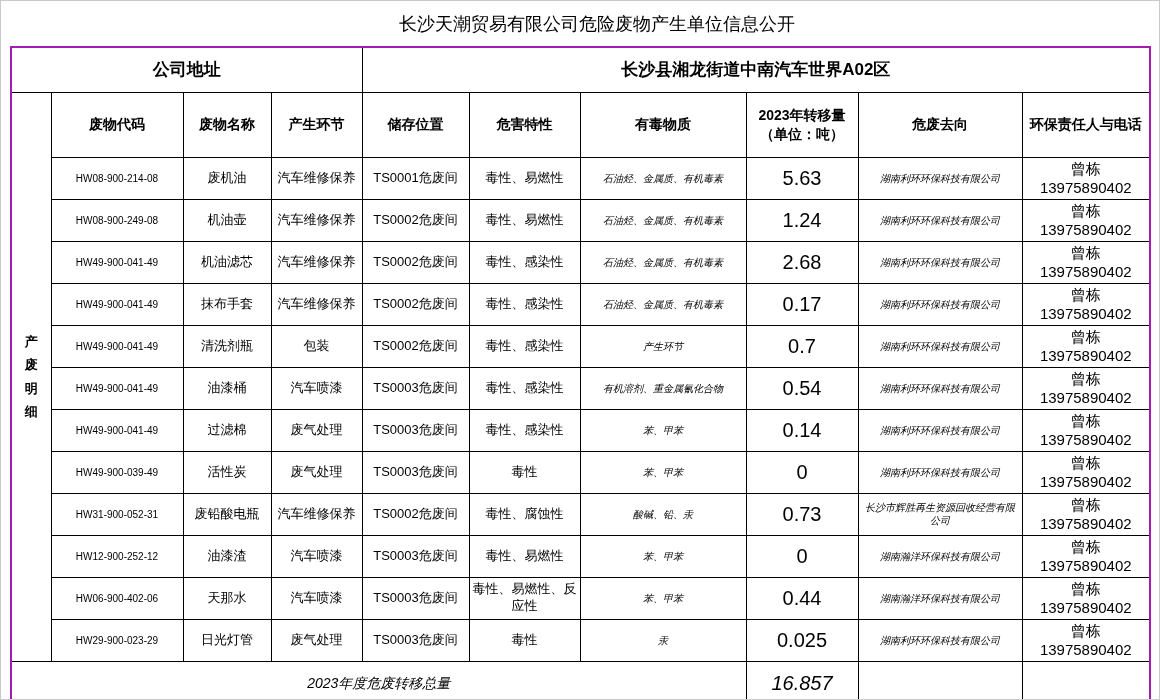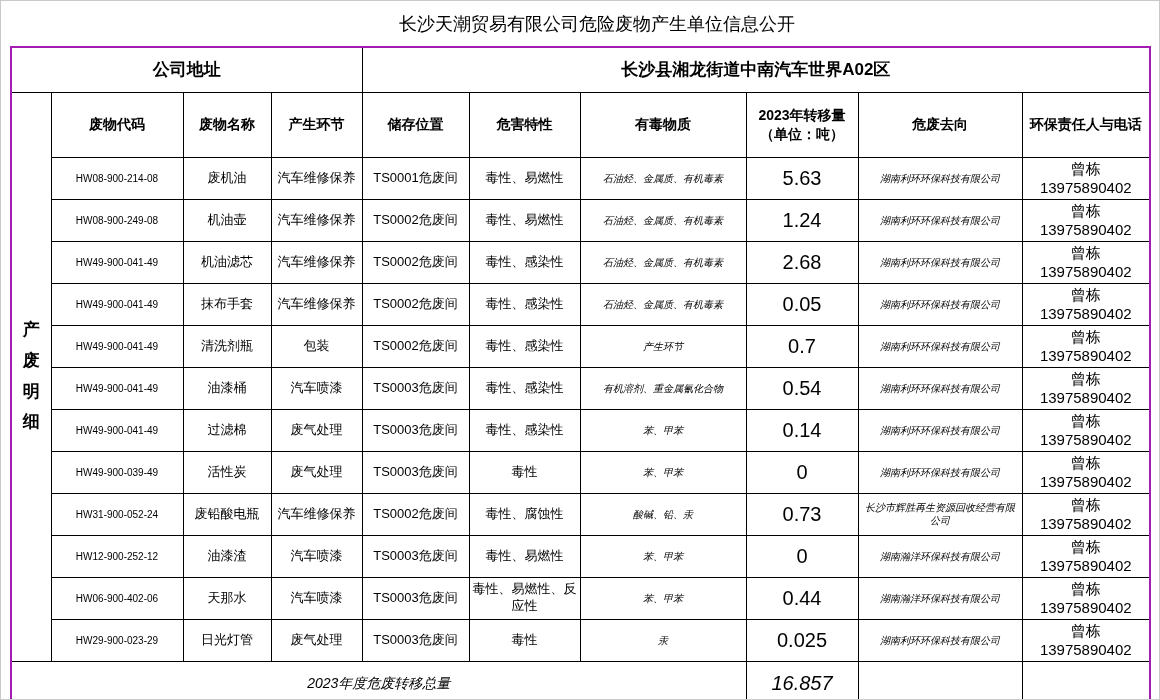--- a/index.html
+++ b/index.html
@@ -43,21 +43,21 @@
   td.num   { font-size: 20px; }
   td.wrap  { font-size: 10px; font-style: italic; }
   .phone   { font-size: 15px; }
   .contact-name { font-size: 15px; }
   .section-cell { border: 1px solid #000; }
   .vtext {
     width: 1em;
     margin: 0 auto;
     word-break: break-all;
     font-weight: bold;
-    font-size: 17px;
+    font-size: 13px;
     line-height: 1.8;
     text-align: center;
   }
   .footer-label { font-size: 14px; }
 </style>
 </head>
 <body>
 
 <div class="title-bar">长沙天潮贸易有限公司危险废物产生单位信息公开</div>
 
@@ -154,21 +154,21 @@
           <div class="phone">13975890402</div>
         </td>
       </tr>
       <tr class="data-row">
         <td class="code">HW49-900-041-49</td>
         <td>抹布手套</td>
         <td>汽车维修保养</td>
         <td>TS0002危废间</td>
         <td>毒性、感染性</td>
         <td class="wrap">石油烃、金属质、有机毒素</td>
-        <td class="num">0.05</td>
+        <td class="num">0.17</td>
         <td class="wrap">湖南利环环保科技有限公司</td>
         <td>
           <div class="contact-name">曾栋</div>
           <div class="phone">13975890402</div>
         </td>
       </tr>
       <tr class="data-row">
         <td class="code">HW49-900-041-49</td>
         <td>清洗剂瓶</td>
         <td>包装</td>
@@ -218,21 +218,21 @@
         <td>毒性</td>
         <td class="wrap">苯、甲苯</td>
         <td class="num">0</td>
         <td class="wrap">湖南利环环保科技有限公司</td>
         <td>
           <div class="contact-name">曾栋</div>
           <div class="phone">13975890402</div>
         </td>
       </tr>
       <tr class="data-row">
-        <td class="code">HW31-900-052-24</td>
+        <td class="code">HW31-900-052-31</td>
         <td>废铅酸电瓶</td>
         <td>汽车维修保养</td>
         <td>TS0002危废间</td>
         <td>毒性、腐蚀性</td>
         <td class="wrap">酸碱、铅、汞</td>
         <td class="num">0.73</td>
         <td class="wrap">长沙市辉胜再生资源回收经营有限公司</td>
         <td>
           <div class="contact-name">曾栋</div>
           <div class="phone">13975890402</div>

